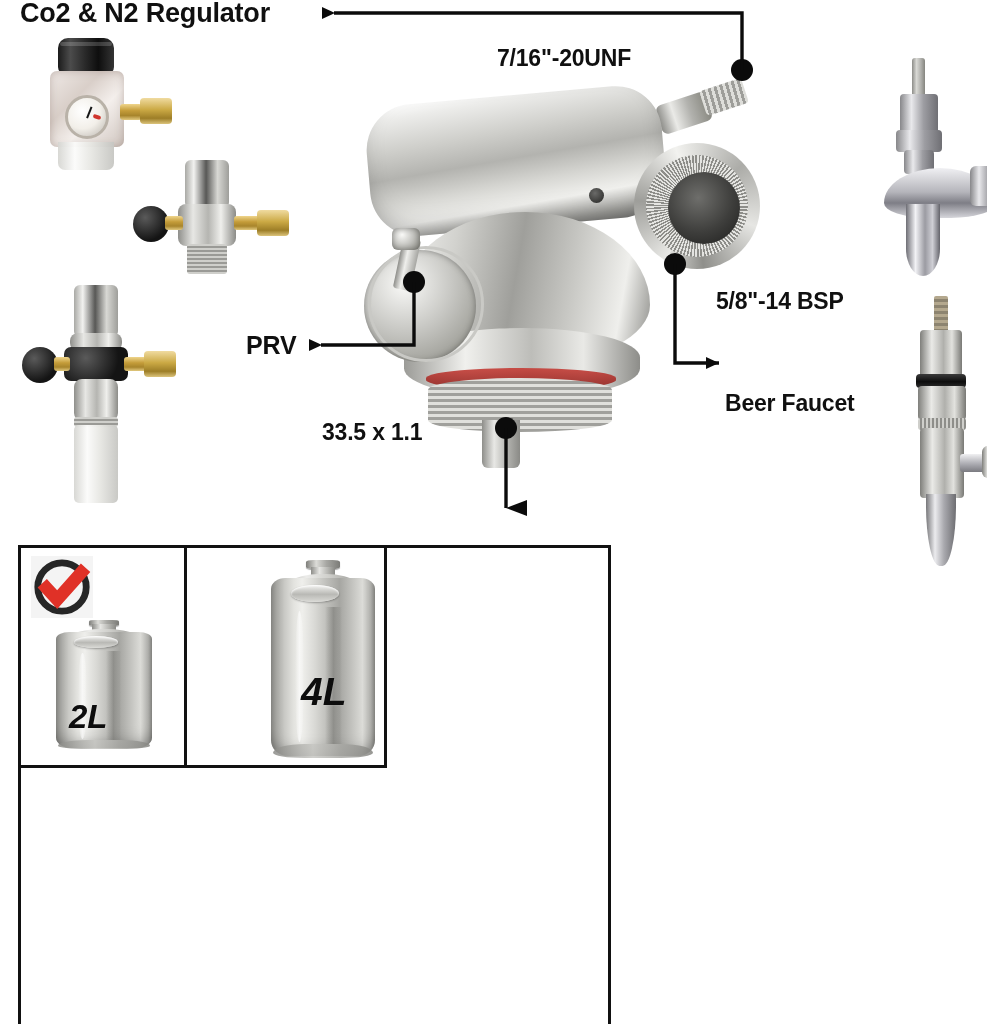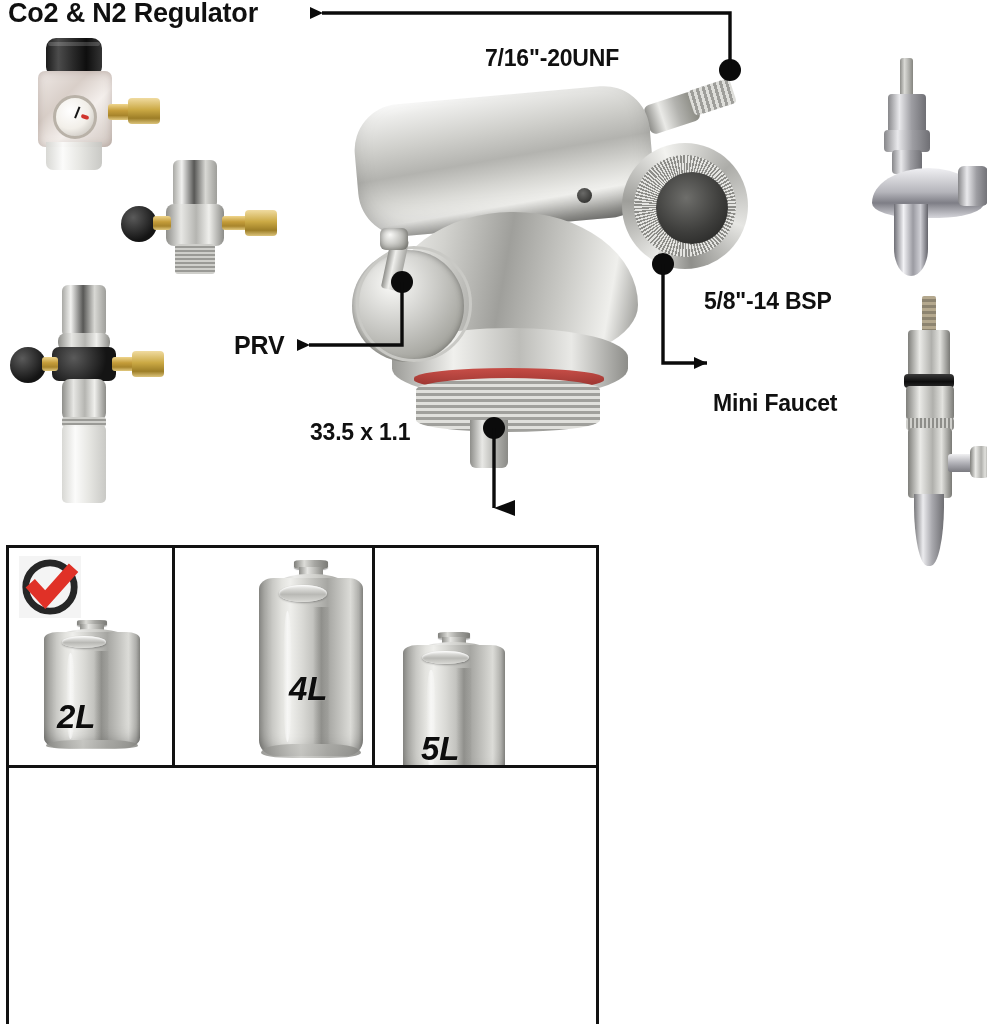--- a/index.html
+++ b/index.html
@@ -4,21 +4,21 @@
 <title>Mini Beer Keg Tap Dispenser Infographic</title>
 <style>
   html,body{margin:0;padding:0;}
   body{
     width:987px;height:1024px;
     background:#ffffff;
     font-family:"Liberation Sans", sans-serif;
     overflow:hidden;
     position:relative;
   }
-  #stage{position:absolute;left:4px;top:0;width:812px;height:1024px;}
+  #stage{position:absolute;left:16px;top:0;width:812px;height:1024px;}
 
   .label{
     position:absolute;
     font-family:"Liberation Sans", sans-serif;
     font-weight:bold;
     color:#101010;
     white-space:nowrap;
     letter-spacing:-0.2px;
   }
   .lbl-regulator{left:4px;top:-2px;font-size:27px;}
@@ -194,21 +194,21 @@
     background:linear-gradient(90deg,#8d8d89,#eaeae7 30%,#b2b2ae 62%,#87877F);}
 </style>
 </head>
 <body>
 
 <div id="stage">
 
   <div class="label lbl-regulator">Co2 &amp; N2 Regulator</div>
   <div class="label lbl-unf">7/16"-20UNF</div>
   <div class="label lbl-bsp">5/8"-14 BSP</div>
-  <div class="label lbl-faucet">Mini Faucet</div>
+  <div class="label lbl-faucet">Beer Faucet</div>
   <div class="label lbl-prv">PRV</div>
   <div class="label lbl-dim">33.5 x 1.1</div>
 
   <div class="part" style="left:16px;top:38px;width:150px;height:130px;">
     <div class="reg-knob" style="left:26px;top:0;width:56px;height:36px;"></div>
     <div class="reg-body" style="left:18px;top:33px;width:74px;height:76px;"></div>
     <div class="reg-gauge" style="left:33px;top:57px;width:44px;height:44px;">
       <div class="redarc"></div>
     </div>
     <div class="glass-tube" style="left:26px;top:104px;width:56px;height:28px;border-radius:0 0 7px 7px;"></div>
@@ -353,33 +353,20 @@
       <div class="keg" style="left:84px;top:12px;width:104px;height:196px;">
         <div class="cap"></div>
         <div class="neck"></div>
         <div class="shoulder"></div>
         <div class="body"></div>
         <div class="darkband"></div>
         <div class="sheen"></div>
         <div class="handle"></div>
         <div class="base"></div>
       </div>
-      <div class="cell-label" style="left:114px;top:122px;font-size:33px;">4L</div>
+      <div class="cell-label" style="left:114px;top:122px;font-size:39px;">4L</div>
     </div>
 
-    <div class="cell">
-      <div class="keg" style="left:28px;top:84px;width:102px;height:148px;">
-        <div class="cap"></div>
-        <div class="neck"></div>
-        <div class="shoulder"></div>
-        <div class="body"></div>
-        <div class="darkband"></div>
-        <div class="sheen"></div>
-        <div class="handle"></div>
-        <div class="base"></div>
-      </div>
-      <div class="cell-label" style="left:46px;top:182px;font-size:33px;">5L</div>
-    </div>
 
 
   </div>
 
 </div>
 
 </body></html>

